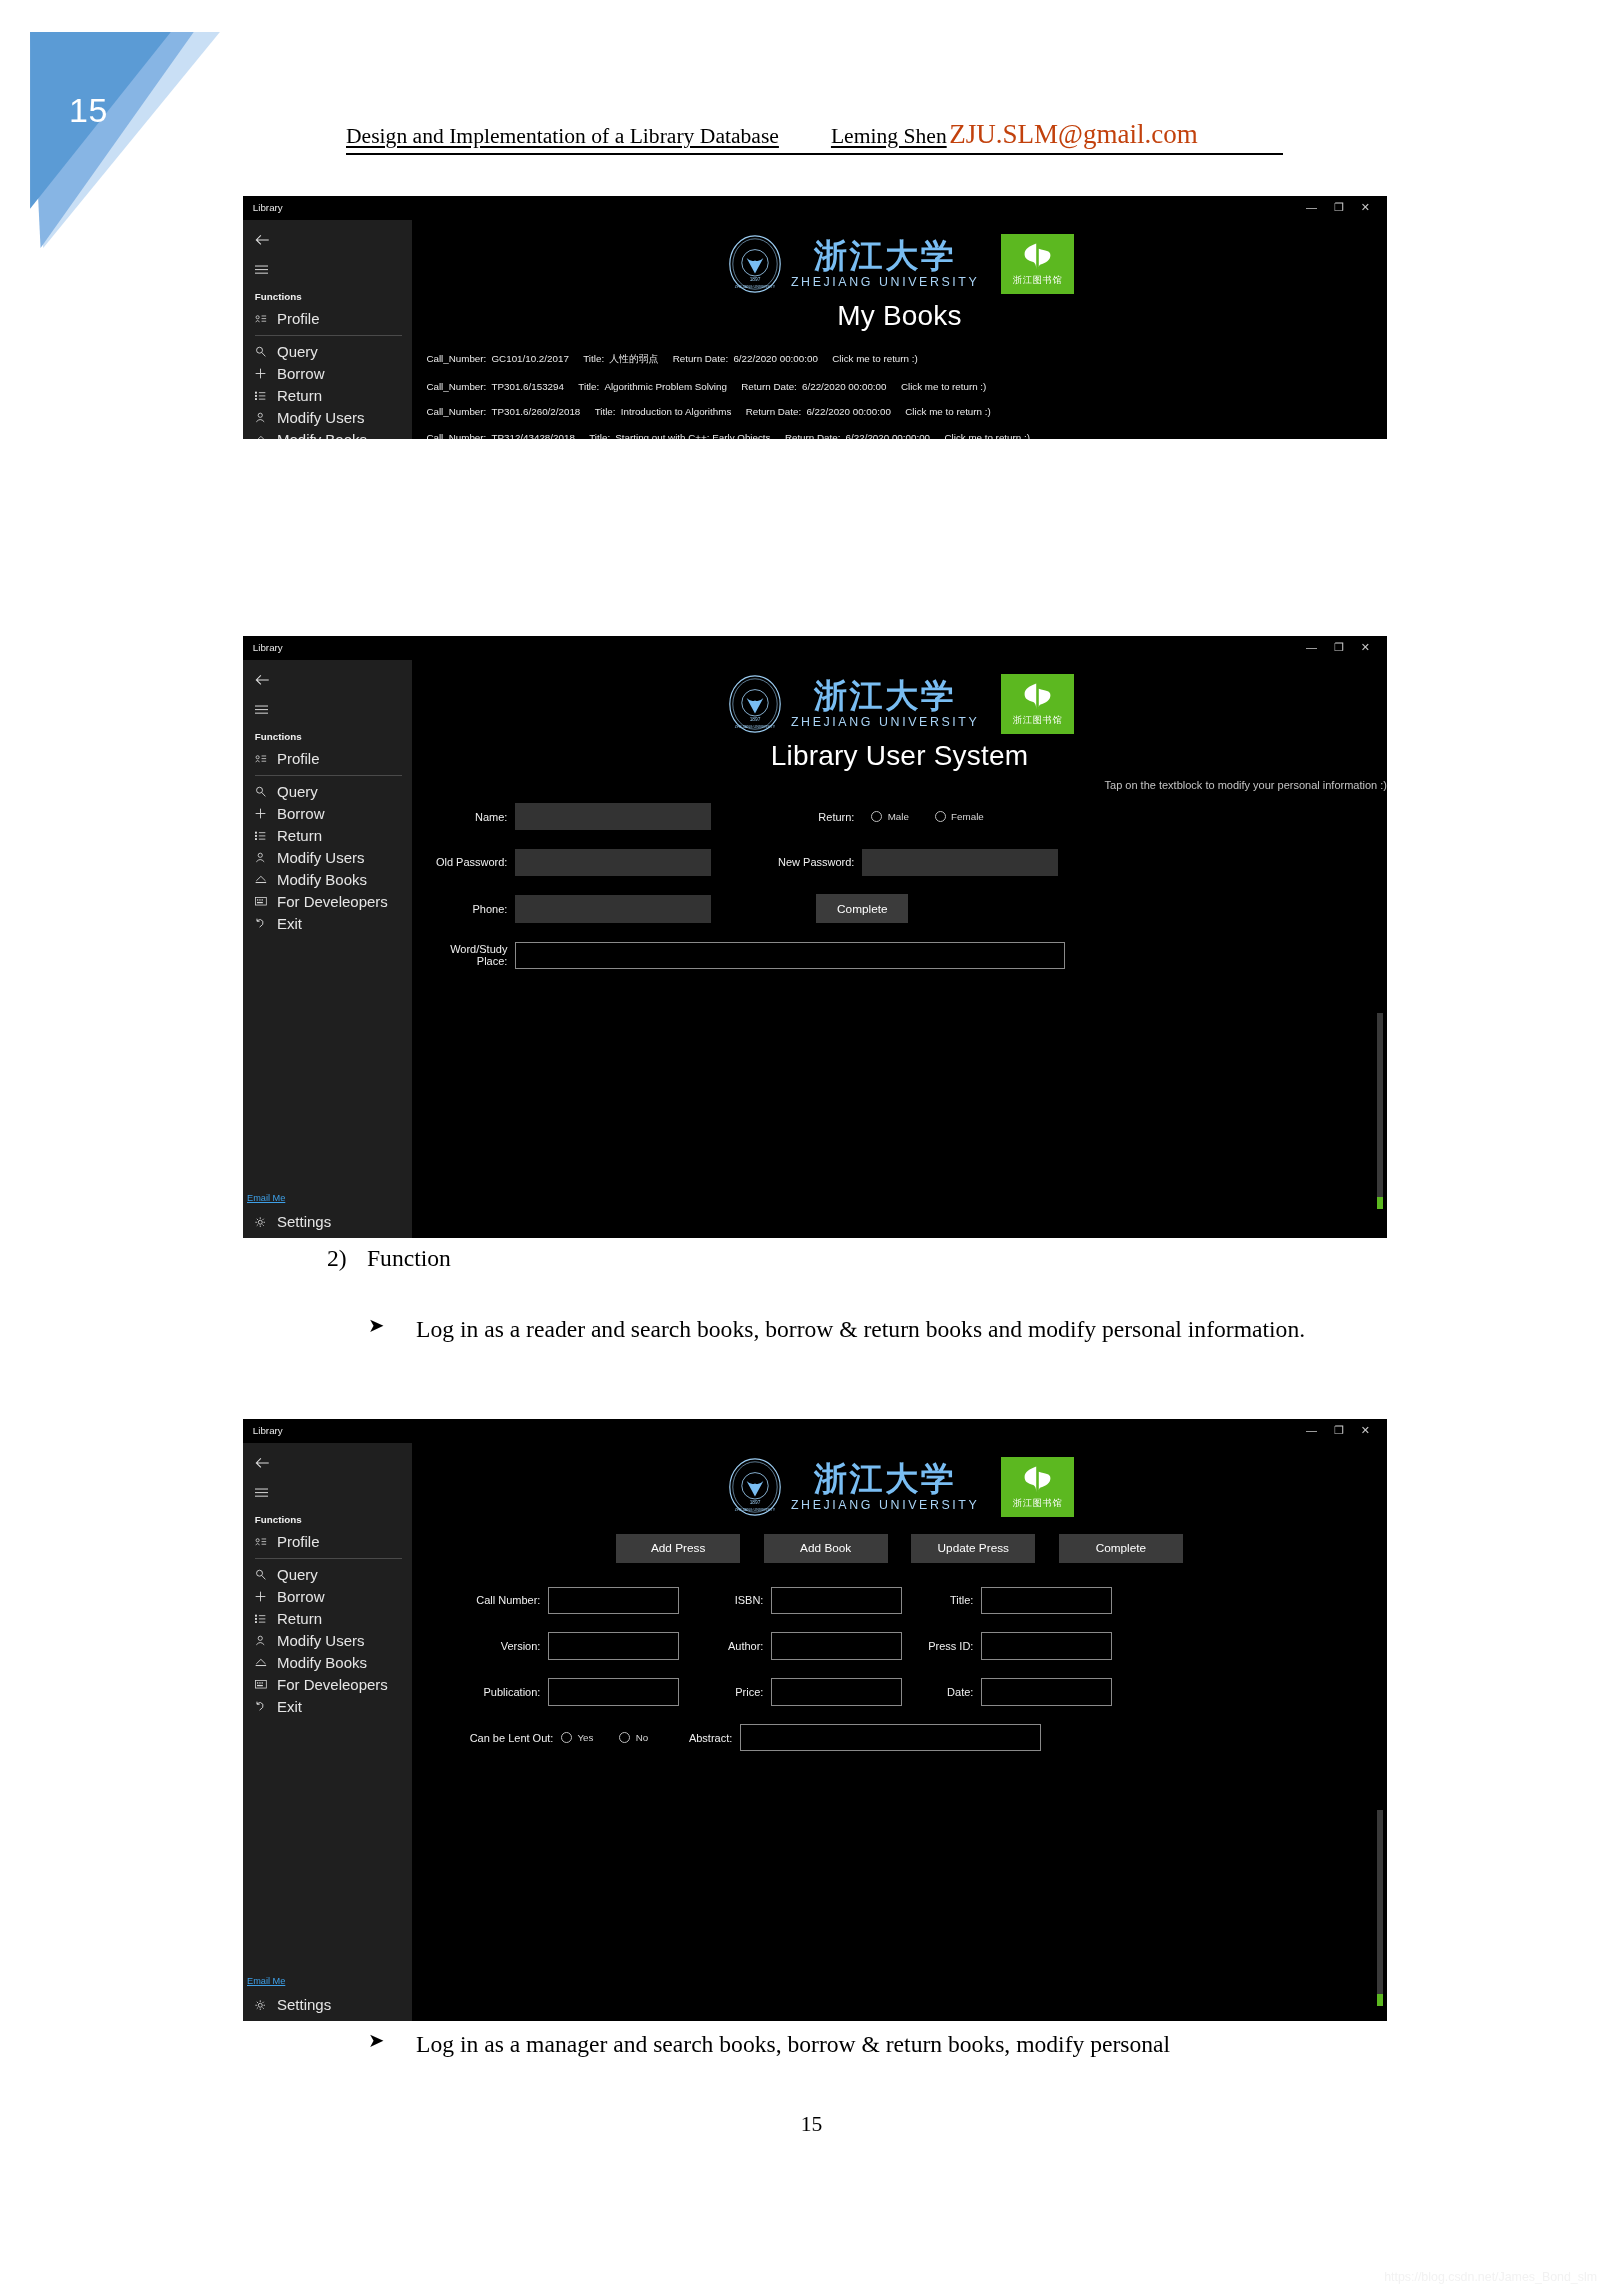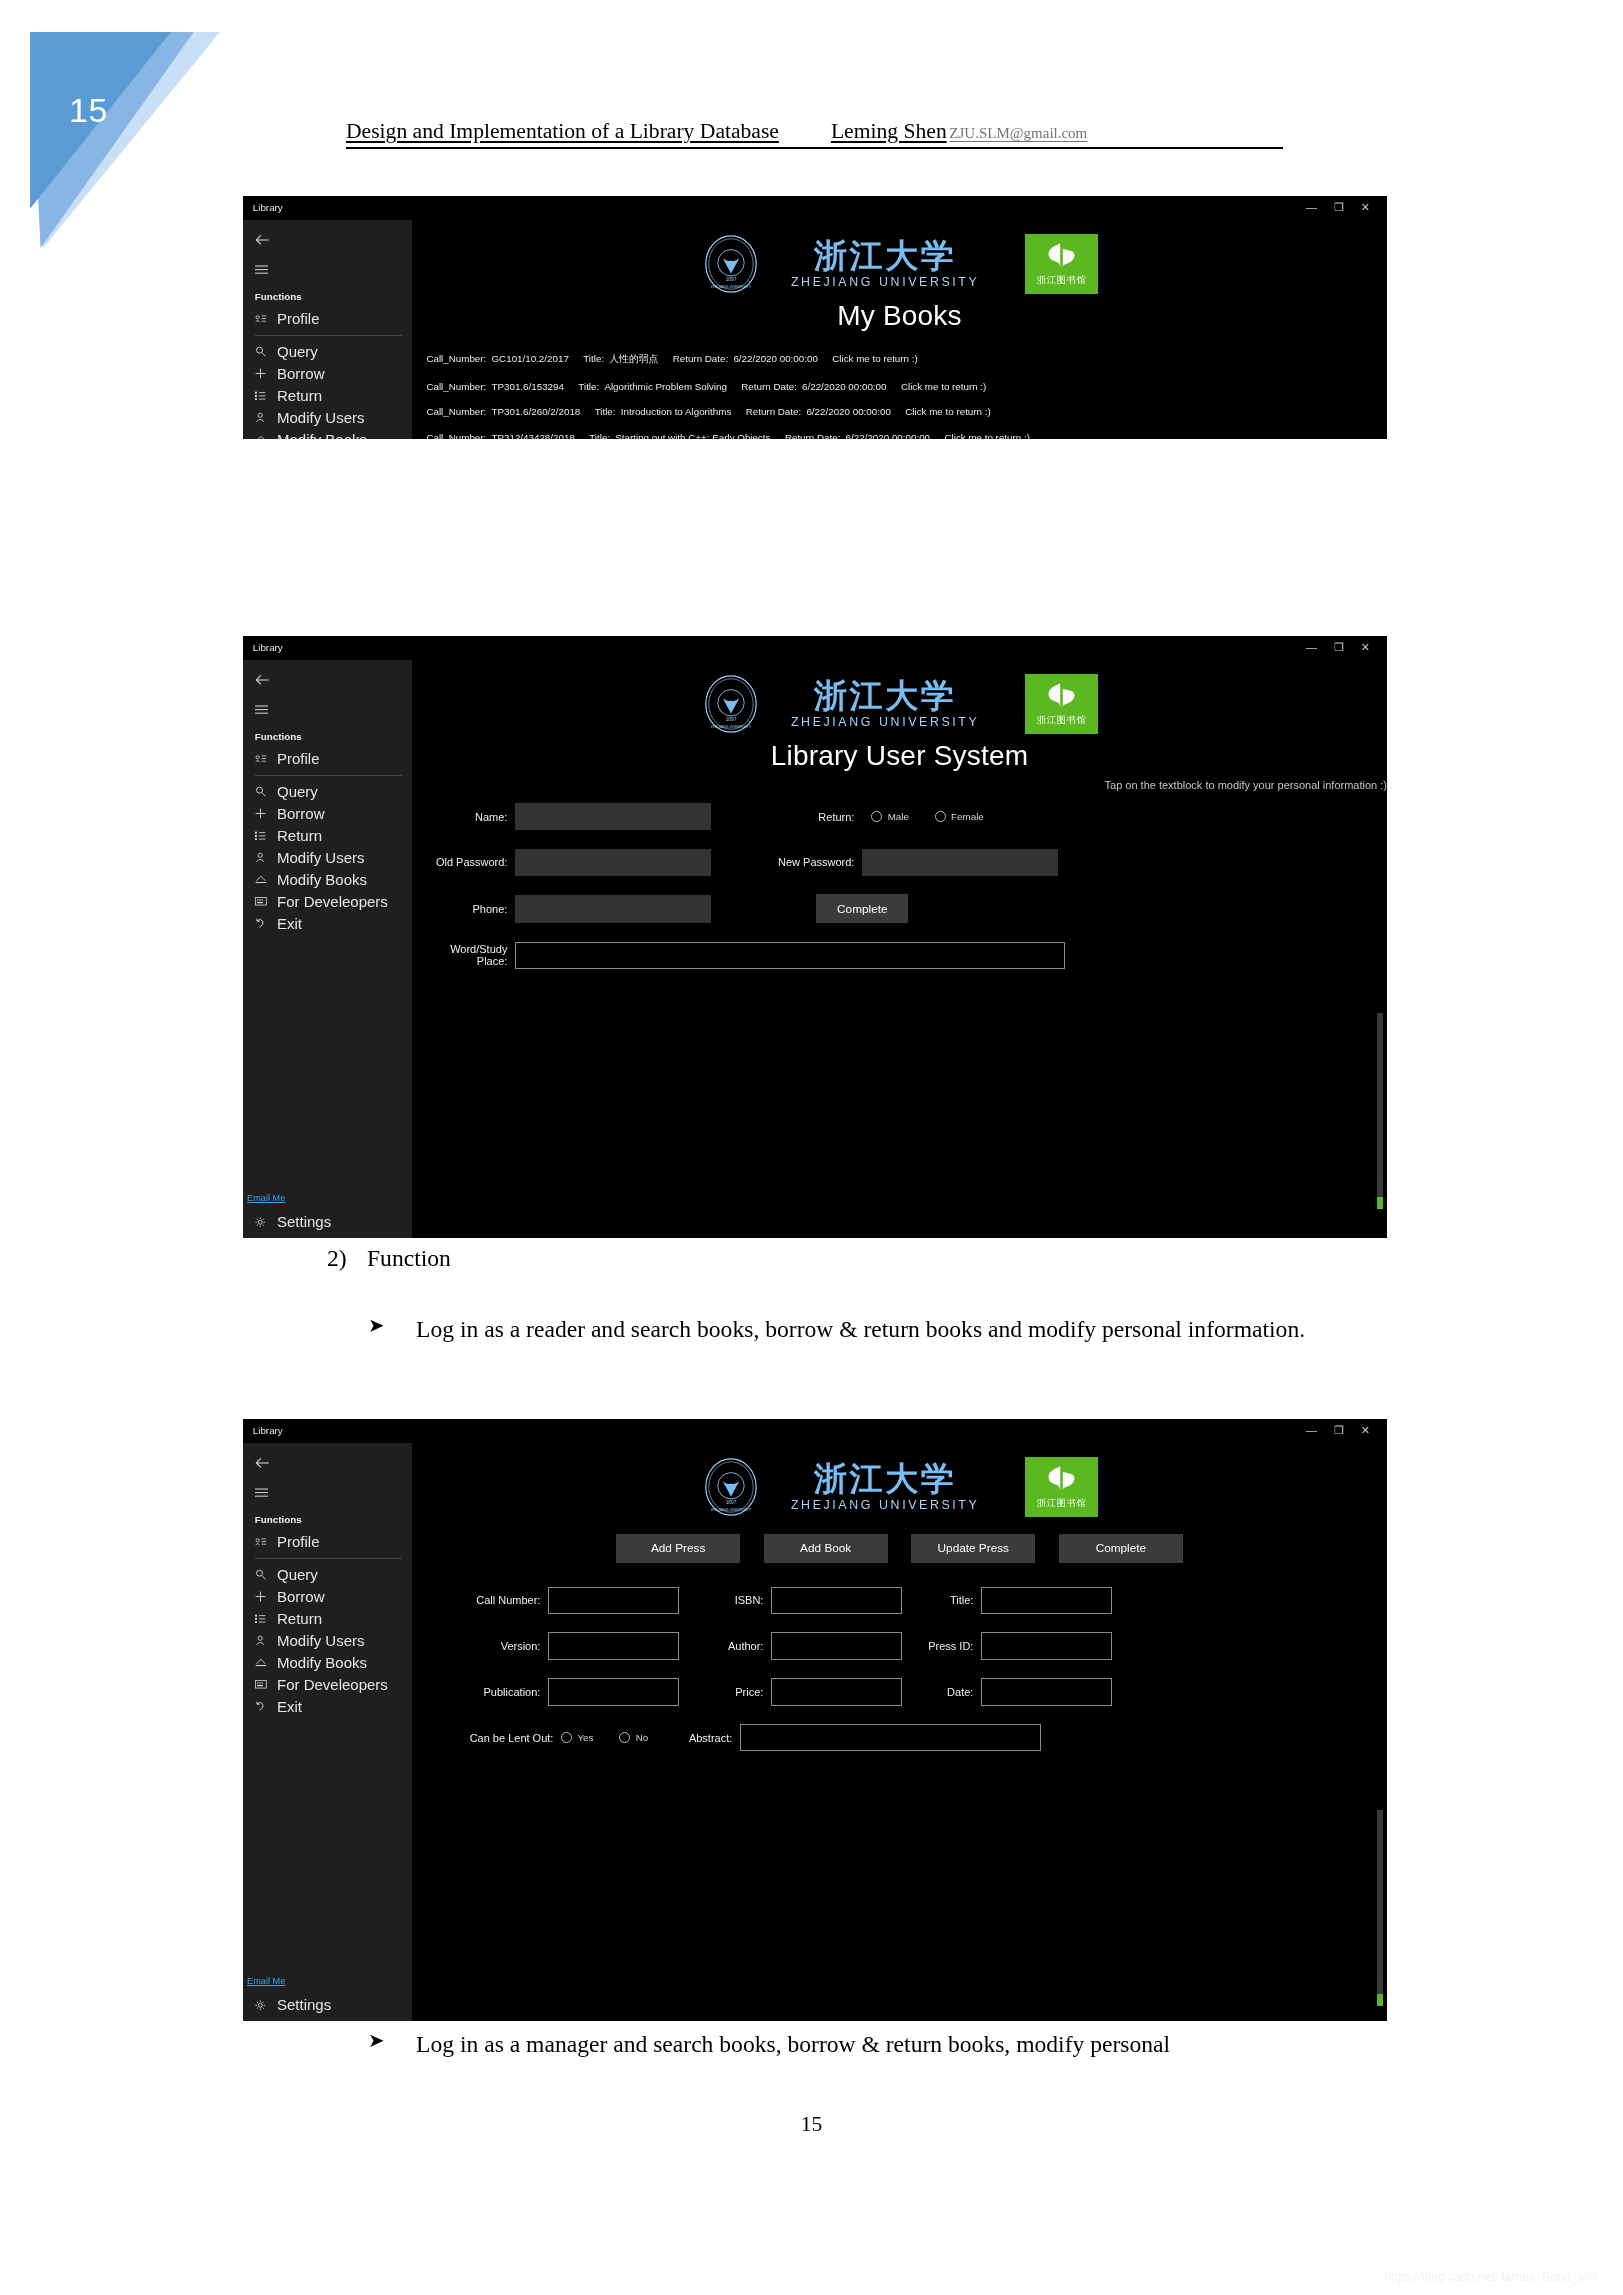--- a/index.html
+++ b/index.html
@@ -51,23 +51,22 @@
     text-decoration: underline;
     text-underline-offset: 3.3px;
   }
   .doc-header .h-author {
     font-size: 21.6px; color: #000;
     margin-left: 52px;
     text-decoration: underline;
     text-underline-offset: 3.3px;
   }
   .doc-header .h-email {
-    font-size: 15px;
-    color: #737373;
-    text-decoration: underline;
+    font-size: 27px;
+    color: #c2410c;
     text-underline-offset: 3.3px;
   }
 
   
   .shot {
     position: absolute;
     left: 243px;
     width: 1144px;
     background: #000000;
     font-family: "Liberation Sans", sans-serif;
@@ -166,21 +165,21 @@
     flex: 1 1 auto;
     background: #000000;
     position: relative;
     overflow: hidden;
   }
 
   .logo-row {
     display: flex;
     align-items: center;
     justify-content: center;
-    gap: 30px;
+    gap: 6px;
     padding-top: 14.4px;
   }
   .zju-seal { width: 60px; height: 60px; }
   .zju-word { display: flex; flex-direction: column; align-items: center; }
   .zju-cn {
     font-size: 33px;
     color: #79bdf2;
     font-family: "DejaVu Sans", sans-serif;
     letter-spacing: 2.6px;
     line-height: 1;

